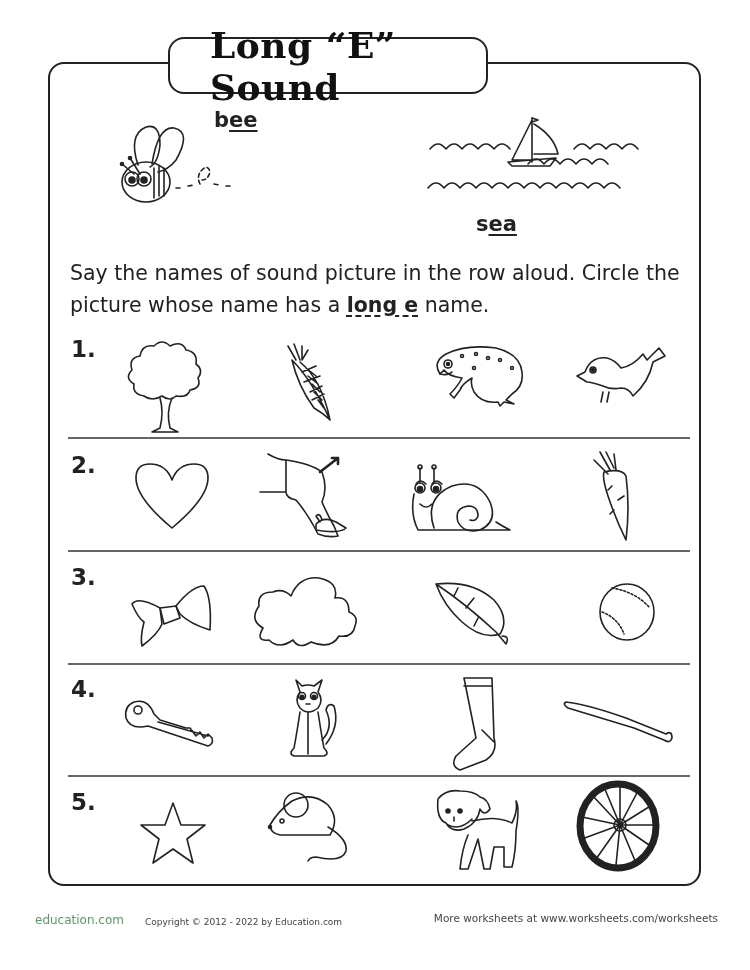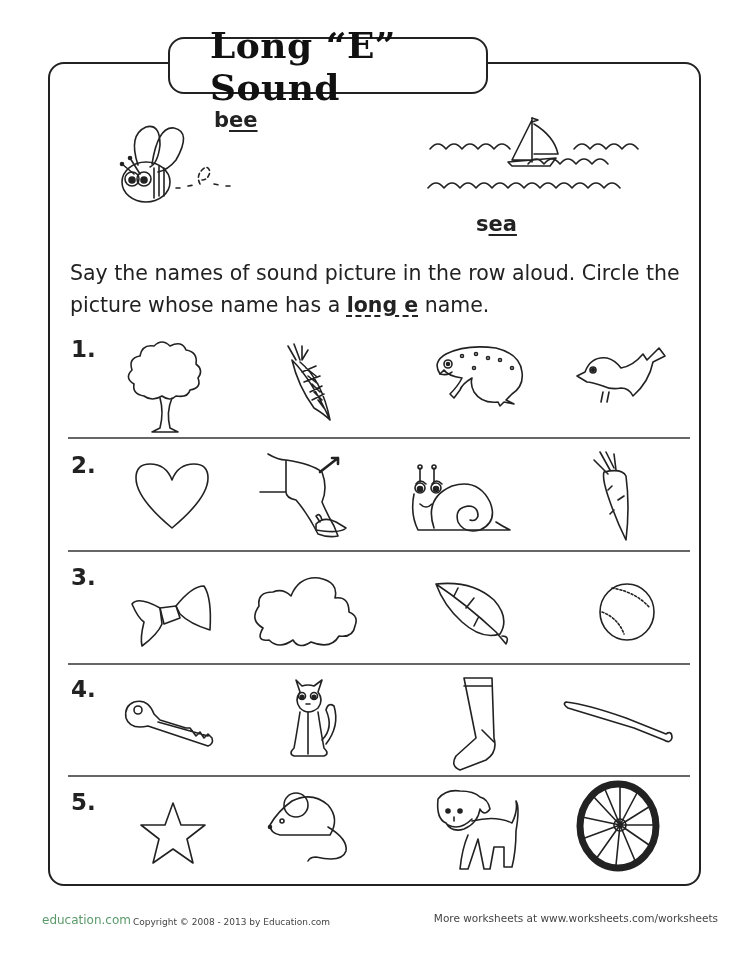--- a/index.html
+++ b/index.html
@@ -9,21 +9,21 @@
   .title-box{width:320px;padding-left:40px;}
   .title{font-family:"DejaVu Serif",serif;font-weight:bold;font-size:36px;letter-spacing:0.5px;color:#111;}
   .word{position:absolute;font-size:21px;font-weight:bold;color:#222;font-family:"DejaVu Sans",sans-serif;}
   .word u{text-decoration:underline;text-underline-offset:3px;text-decoration-thickness:2px;}
   .instr{position:absolute;left:70px;top:257px;width:620px;font-size:20.5px;line-height:32px;color:#222;}
   .instr .ul{text-decoration:underline;text-decoration-style:dashed;font-weight:bold;text-underline-offset:3px;}
   .row{position:absolute;left:68px;width:622px;}
   .row-num{position:absolute;left:3px;top:0;font-size:23px;font-weight:bold;color:#222;}
   .divider{position:absolute;left:68px;width:622px;height:0;border-top:2px solid #666;}
   .pic{position:absolute;}
-  .footer-left{position:absolute;left:42px;top:913px;font-size:9px;color:#444;display:flex;align-items:flex-end;gap:2px;}
+  .footer-left{position:absolute;left:35px;top:913px;font-size:9px;color:#444;display:flex;align-items:flex-end;gap:21px;}
   .logo{font-size:12px;color:#5a9a6a;font-family:"DejaVu Sans",sans-serif;}
   .footer-right{position:absolute;right:32px;top:912px;font-size:10.5px;color:#444;}
   svg{overflow:visible;}
   svg *{fill:none;stroke:#222;stroke-width:1.6;stroke-linejoin:round;stroke-linecap:round;}
 </style>
 </head>
 <body>
 
 <div class="frame"></div>
 <div class="title-box">
@@ -233,15 +233,15 @@
     <svg width="84" height="90" viewBox="0 0 84 90">
       <ellipse cx="42" cy="45" rx="38" ry="42" style="stroke-width:7"></ellipse>
       <circle cx="44" cy="44" r="6"></circle>
       <path d="M44 44 L44 6 M44 44 L62 10 M44 44 L76 24 M44 44 L80 44 M44 44 L76 66 M44 44 L60 82 M44 44 L40 84 M44 44 L20 78 M44 44 L6 58 M44 44 L6 36 M44 44 L16 14 M44 44 L28 6"></path>
     </svg>
   </div>
 </div>
 
 <div class="footer-left">
   <span class="logo">education.com</span>
-  <span>Copyright © 2008 - 2013 by Education.com</span>
+  <span>Copyright © 2012 - 2022 by Education.com</span>
 </div>
 <div class="footer-right">More worksheets at www.worksheets.com/worksheets</div>
 
 </body></html>

